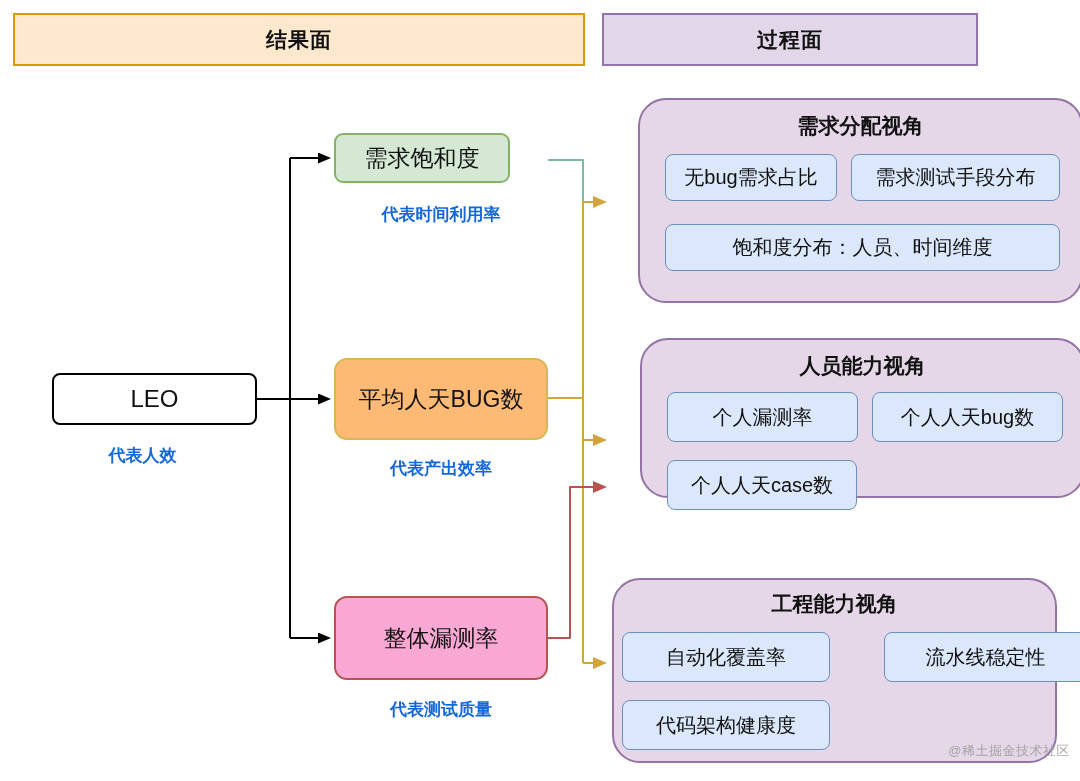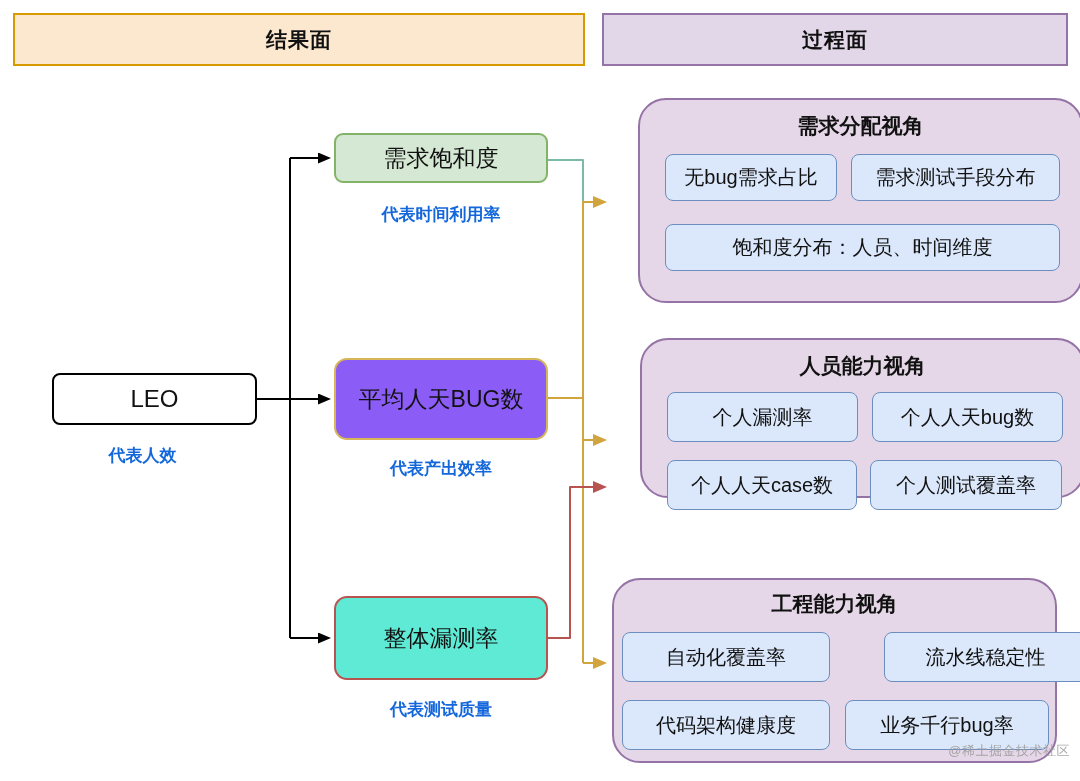--- a/index.html
+++ b/index.html
@@ -8,36 +8,36 @@
     font-family:"Liberation Sans","DejaVu Sans",sans-serif;color:#111;
   }
   .abs{position:absolute;box-sizing:border-box;}
   
   .hdr{
     display:flex;align-items:center;justify-content:center;
     font-size:21px;font-weight:600;letter-spacing:1px;
   }
   .hdr-result{left:13px;top:13px;width:572px;height:53px;
     background:#FCE8CE;border:2px solid #D79B00;}
-  .hdr-process{left:602px;top:13px;width:466px;height:53px;
+  .hdr-process{left:602px;top:13px;width:376px;height:53px;
     background:#E2D6E9;border:2px solid #9673A6;}
   
   .node{
     display:flex;align-items:center;justify-content:center;
     border-radius:10px;box-sizing:border-box;
   }
   .node-root{left:52px;top:373px;width:205px;height:52px;
     background:#fff;border:2px solid #000;font-size:24px;border-radius:8px;}
   
-  .node-green{left:334px;top:133px;width:214px;height:50px;
+  .node-green{left:334px;top:133px;width:176px;height:50px;
     background:#D5E8D4;border:2px solid #82B366;font-size:23px;border-radius:9px;}
   .node-yellow{left:334px;top:358px;width:214px;height:82px;
-    background:#8b5cf6;border:2px solid #D6B656;font-size:23px;border-radius:13px;}
+    background:#fdba74;border:2px solid #D6B656;font-size:23px;border-radius:13px;}
   .node-red{left:334px;top:596px;width:214px;height:84px;
-    background:#5eead4;border:2px solid #B85450;font-size:23px;border-radius:13px;}
+    background:#f9a8d4;border:2px solid #B85450;font-size:23px;border-radius:13px;}
   
   .caption{
     color:#1367DB;font-weight:700;font-size:17px;text-align:center;
   }
   .cap-root{left:40px;top:444px;width:205px;}
   .cap-green{left:334px;top:203px;width:214px;}
   .cap-yellow{left:334px;top:457px;width:214px;}
   .cap-red{left:334px;top:698px;width:214px;}
   
   .group{
@@ -143,24 +143,22 @@
   <div class="metric m0">无bug需求占比</div>
   <div class="metric m1">需求测试手段分布</div>
   <div class="metric m2">饱和度分布：人员、时间维度</div>
 </div>
 
 <div class="abs group g2">
   <div class="group-title">人员能力视角</div>
   <div class="metric m0">个人漏测率</div>
   <div class="metric m1">个人人天bug数</div>
   <div class="metric m2">个人人天case数</div>
-  <div class="metric m3">个人测试覆盖率</div>
 </div>
 
 <div class="abs group g3">
   <div class="group-title">工程能力视角</div>
   <div class="metric m0">自动化覆盖率</div>
   <div class="metric m1">流水线稳定性</div>
   <div class="metric m2">代码架构健康度</div>
-  <div class="metric m3">业务千行bug率</div>
 </div>
 
 <div class="abs watermark">@稀土掘金技术社区</div>
 
 </body></html>

